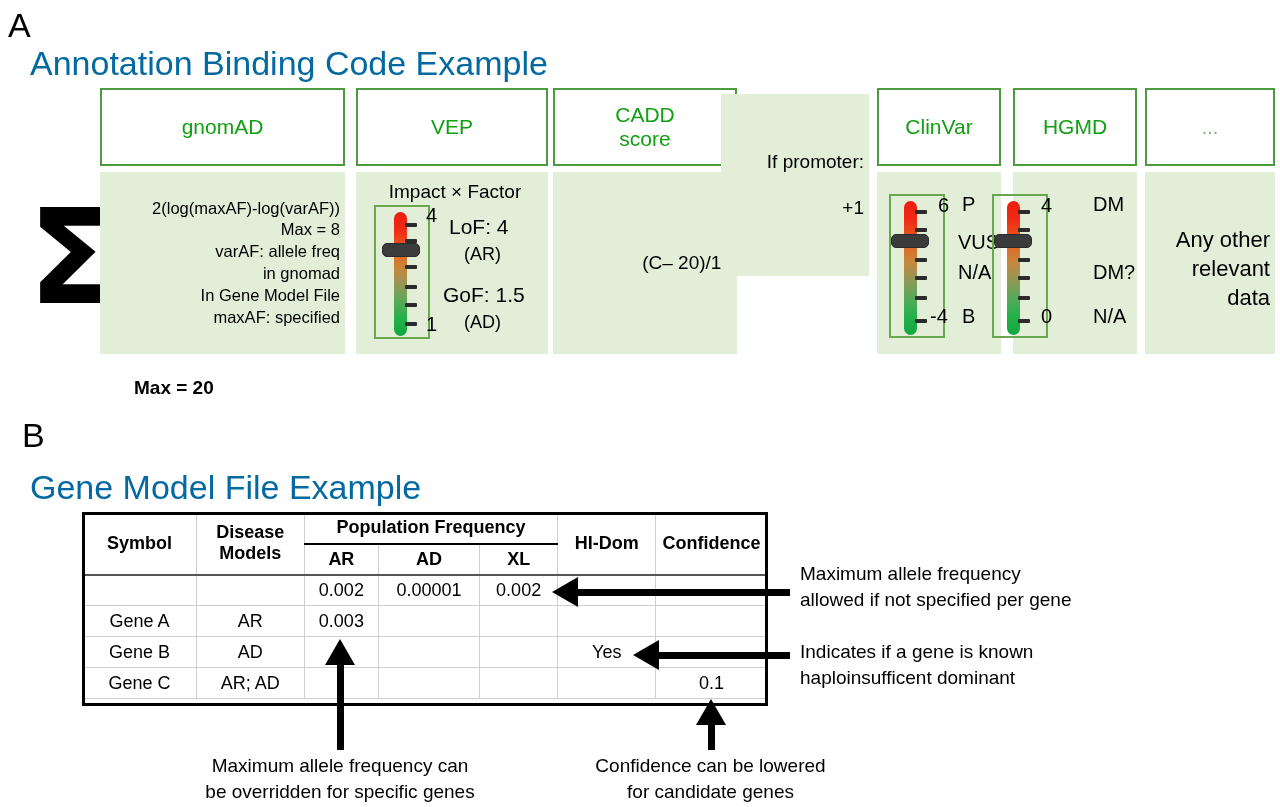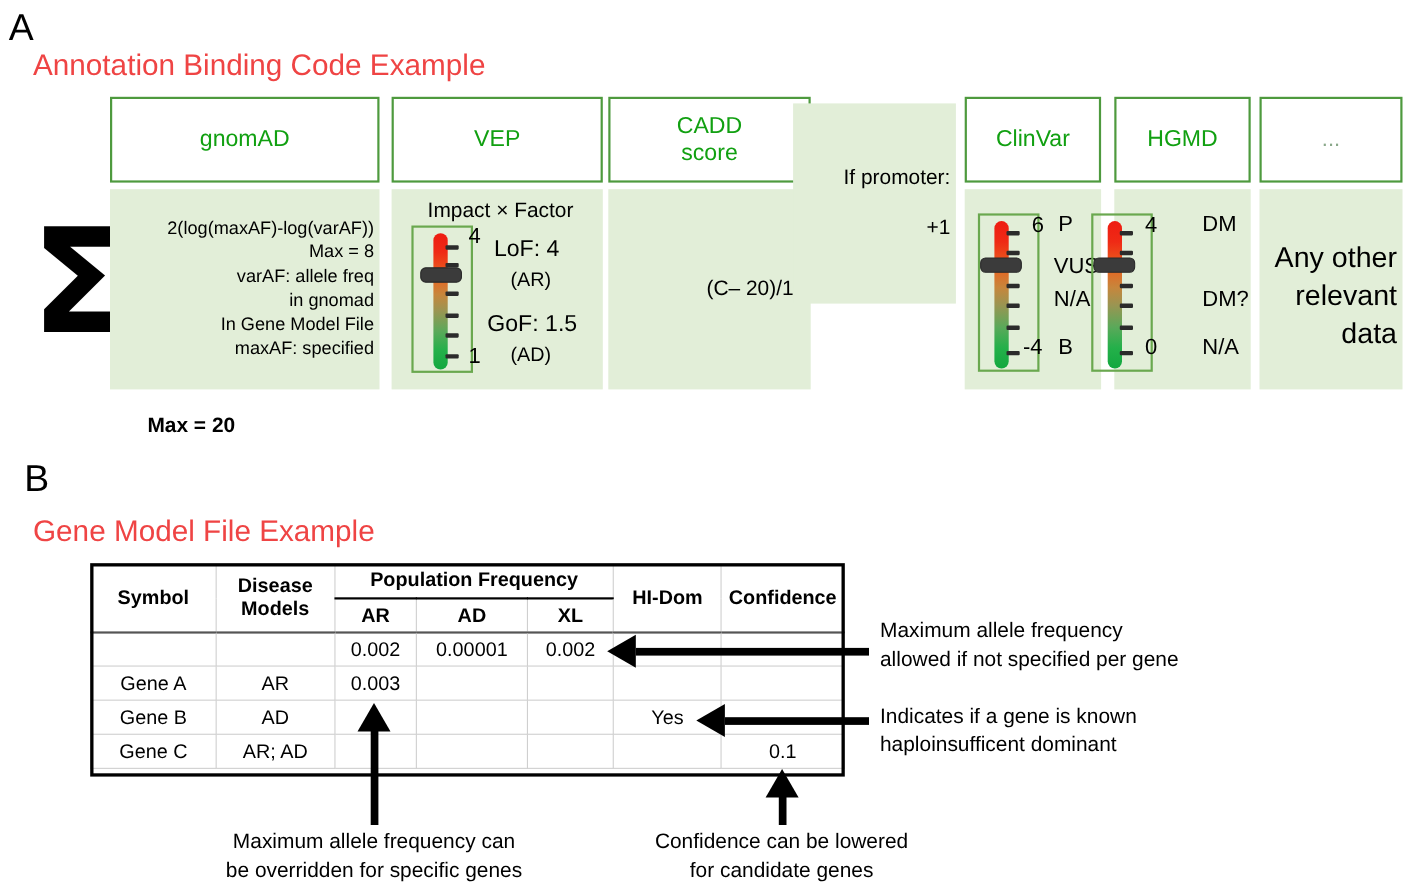--- a/index.html
+++ b/index.html
@@ -16,24 +16,24 @@
   .panel-letter {
     position: absolute;
     font-size: 34px;
     font-weight: 400;
     letter-spacing: 0px;
     line-height: 1;
     color: #000;
   }
   .panel-title {
     position: absolute;
-    font-size: 27px;
+    font-size: 34px;
     font-weight: 400;
     line-height: 1;
-    color: #ef4444;
+    color: #0369a1;
     white-space: nowrap;
   }
 
   
   .srccol { position: absolute; top: 88px; }
   .src-head {
     border: 2px solid #4e9a3e;
     background: #ffffff;
     height: 78px;
     display: flex;
@@ -288,21 +288,21 @@
   </div>
   <div class="thermo-num" style="left:1041px; top:194px;">4</div>
   <div class="thermo-num" style="left:1041px; top:305px;">0</div>
   <div class="side-label" style="left:1093px; top:193px;">DM</div>
   <div class="side-label" style="left:1093px; top:261px;">DM?</div>
   <div class="side-label" style="left:1093px; top:305px;">N/A</div>
 
   <div class="srccol" style="left:1145px; width:130px;">
     <div class="src-head muted">...</div>
     <div class="src-body">
-      <div class="lines" style="font-size:26px;margin-top:11px;">
+      <div class="lines" style="font-size:22px;margin-top:11px;">
         <div>Any other</div>
         <div>relevant</div>
         <div>data</div>
       </div>
     </div>
   </div>
 
   <div class="panel-letter" style="left:22px; top:418px;">B</div>
   <div class="panel-title" style="left:30px; top:470px;">Gene Model File Example</div>
 

